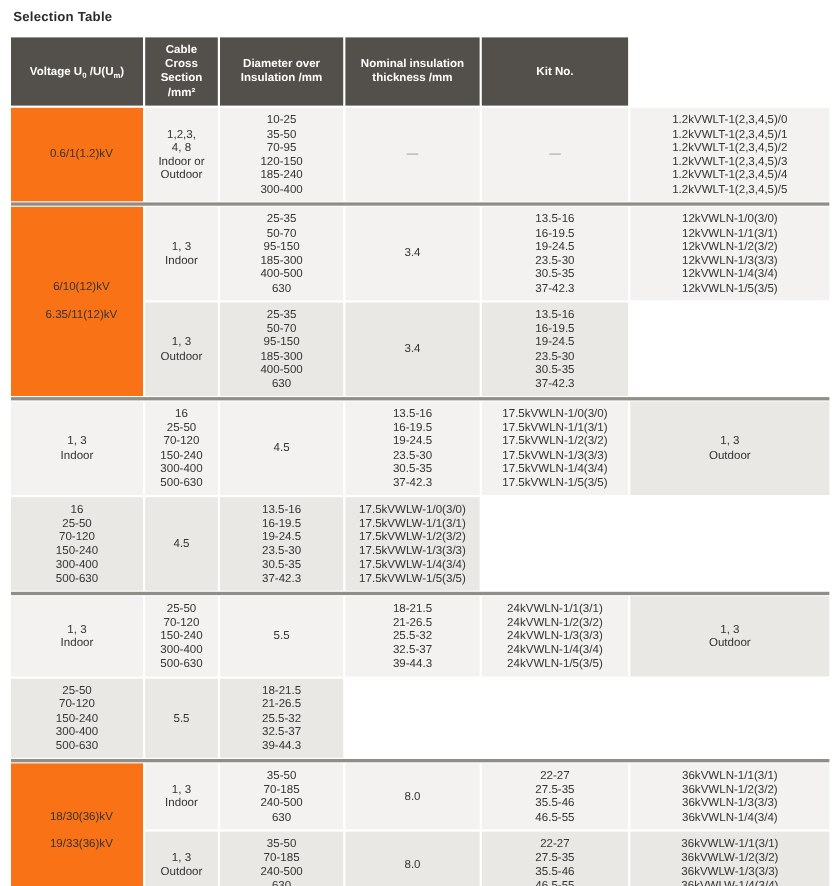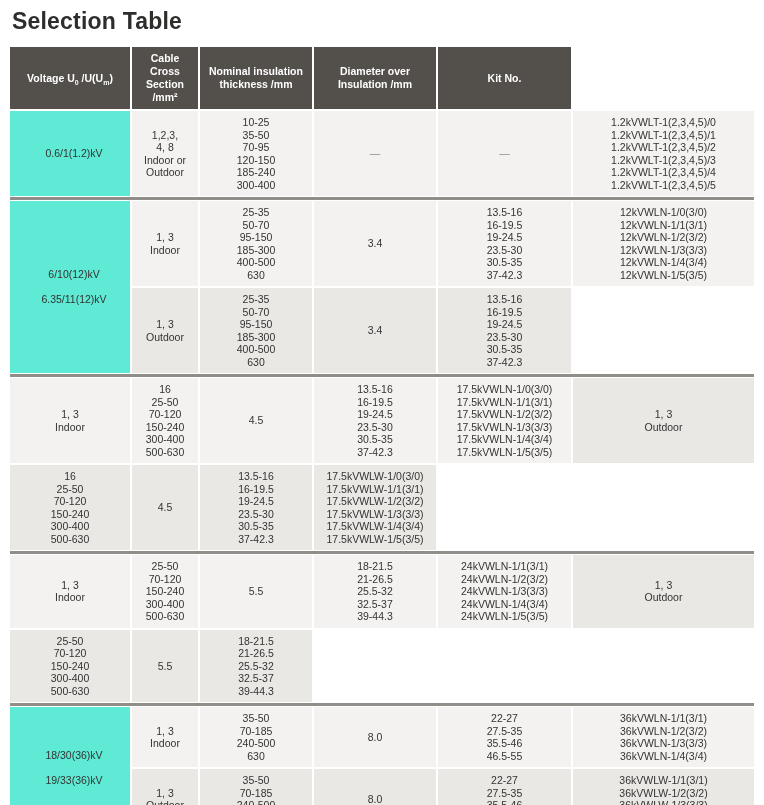--- a/index.html
+++ b/index.html
@@ -4,21 +4,21 @@
 <style>
   * { margin:0; padding:0; box-sizing:border-box; }
   html,body { background:#ffffff; }
   body {
     width:764px;
     font-family:"Liberation Sans", sans-serif;
     color:#333;
   }
   .page { width:764px; padding:6px 10px 4px 10px; }
   .page-title {
-    font-size:23px;
+    font-size:12px;
     font-weight:bold;
     color:#2e2d2c;
     letter-spacing:0.2px;
     margin:2px 0 12px 2px;
   }
   .grid {
     display:grid;
     grid-template-columns:120px 66px 112px 122px 133px 1fr;
     gap:2px;
     background:#ffffff;
@@ -36,42 +36,42 @@
     line-height:12.5px;
   }
   .header .cell {
     background:#534f4b;
     color:#ffffff;
     font-weight:bold;
     min-height:44px;
     line-height:13px;
   }
   .header .cell sub { font-size:7px; line-height:0; }
-  .vcell { background:#5eead4; grid-column:1;padding-left:12px; }
+  .vcell { background:#f97316; grid-column:1;padding-left:12px; }
   .span2 { grid-row:1 / span 2; }
   .alt { background:#eae8e5; }
   .dash { color:#8d8d8d; }
   .divider-wrap { padding:1px 0; background:#ffffff; }
   .divider { height:3px; background:#908e89; }
   .mt { margin-top:2px; }
 </style>
 </head>
 <body>
 
 <div class="page">
   <div class="page-title">Selection Table</div>
 
   <div class="grid header">
     <div class="cell"><span><span>Voltage U</span><sub>0</sub><span> /U(U</span><sub>m</sub><span>)</span></span></div>
     <div class="cell">Cable Cross
 Section /mm²</div>
+    <div class="cell">Diameter over
+Insulation /mm</div>
     <div class="cell">Nominal insulation
 thickness /mm</div>
-    <div class="cell">Diameter over
-Insulation /mm</div>
     <div class="cell">Kit No.</div>
   </div>
 
   <div class="grid mt">
     <div class="cell vcell">0.6/1(1.2)kV</div>
     <div class="cell">1,2,3,
 4, 8
 Indoor or
 Outdoor</div>
     <div class="cell">10-25

